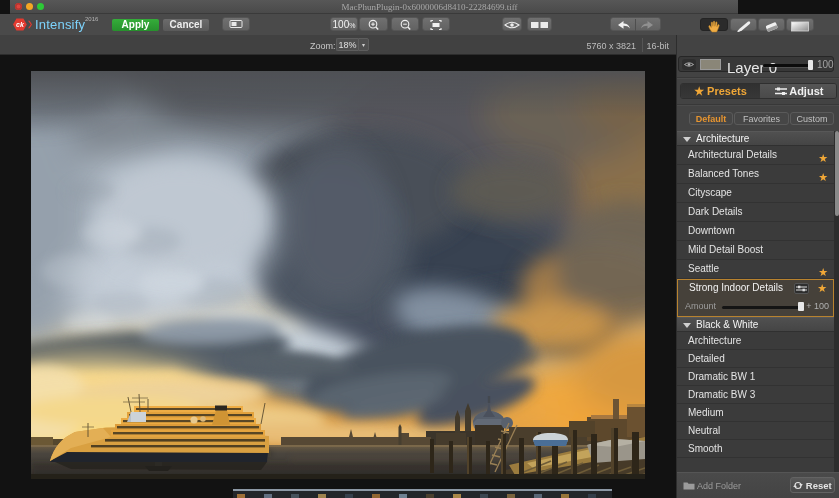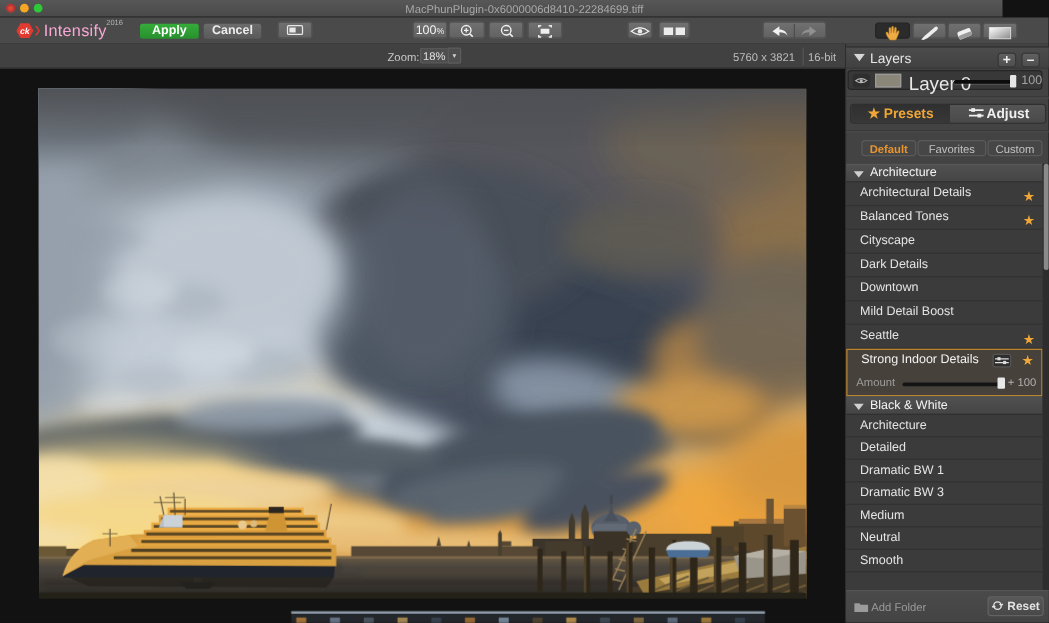--- a/index.html
+++ b/index.html
@@ -1,34 +1,34 @@
 <!DOCTYPE html>
 <html><head>
 <meta charset="utf-8">
 <style>
 * { margin:0; padding:0; box-sizing:border-box; }
 html,body { width:839px; height:498px; overflow:hidden; background:#121212;
   font-family:"Liberation Sans", sans-serif; }
 #app { position:relative; width:839px; height:498px; }
 
 
-#titlebar { position:absolute; left:0; top:0; width:802px; height:14px;
-  background:linear-gradient(#575757,#4a4a4a); border-bottom:1px solid #3a3a3a; z-index:5; }
+#titlebar { position:absolute; left:10px; top:0; width:728px; height:14px;
+  background:linear-gradient(#575757,#4a4a4a); border-bottom:1px solid #3a3a3a; z-index:5;font-family:Liberation Serif, serif; }
 .tl { position:absolute; top:3px; width:7px; height:7px; border-radius:50%; }
 #tl-r { left:5px;  background:#e0443e; box-shadow:inset 0 0 0 1.5px #b5362f; }
 #tl-y { left:16px; background:#f5a623; }
 #tl-g { left:27px; background:#2dc937; }
 #wintitle { position:absolute; top:2px; left:0; width:839px; text-align:center;
   font-size:9px; color:#a8a8a8; }
 
 
 #toolbar { position:absolute; left:0; top:14px; width:839px; height:21px;
   background:#4a4a4a; z-index:5; }
 #logo { position:absolute; left:13px; top:3px; width:15px; height:15px; }
-#brand { position:absolute; left:35px; top:3px; color:#f9a8d4; font-size:13px;
+#brand { position:absolute; left:35px; top:3px; color:#7dd3fc; font-size:13px;
   font-weight:normal; letter-spacing:0.2px; }
 #y2016 { position:absolute; left:85px; top:2px; color:#b5b5b5; font-size:6px; }
 .tbtn { position:absolute; top:5px; height:12px; border-radius:2px;
   font-size:10px; font-weight:bold; text-align:center; color:#fff; line-height:12px; }
 #btn-apply { left:112px; width:47px; background:linear-gradient(#35ad3a,#27902d); }
 #btn-cancel { left:163px; width:46px; background:linear-gradient(#6c6c6c,#5a5a5a); color:#ededed; }
 .icobtn { position:absolute; top:3px; height:14px; border-radius:3px;
   background:linear-gradient(#707070,#626262); border:1px solid #555555; }
 .icobtn svg { display:block; margin:0 auto; margin-top:1px; }
 
@@ -528,28 +528,20 @@
   <div id="statusbar">
     <span id="zoomlbl">Zoom:</span>
     <div id="zoomval">18%</div>
     <div id="zoomarr">▾</div>
     <span id="dims">5760 x 3821</span>
     <div id="sep16"></div>
     <span id="bit16">16-bit</span>
   </div>
 
   <div id="panel">
-    <div id="layershdr">
-      <svg class="tri" width="9" height="7">
-          <polygon points="0,0 9,0 4.5,6" fill="#d6d6d6"></polygon>
-        </svg>
-      <span class="lbl">Layers</span>
-      <div class="pm" id="plus">+</div>
-        <div class="pm" id="minus">–</div>
-    </div>
     <div id="layerrow">
       <div id="eyebtn"><svg width="14" height="11" viewBox="0 0 14 11">
             <path d="M2.5,5.5 Q7,2.2 11.5,5.5 Q7,8.8 2.5,5.5 Z" fill="none" stroke="#b5b5b5" stroke-width="0.9"></path>
             <circle cx="7" cy="5.5" r="1.2" fill="#b5b5b5"></circle>
           </svg></div>
       <div id="layerthumb"></div>
       <div id="layername">Layer 0</div>
       <div id="lslider"></div>
         <div id="lhandle"></div>
       <div id="lval">100</div>

